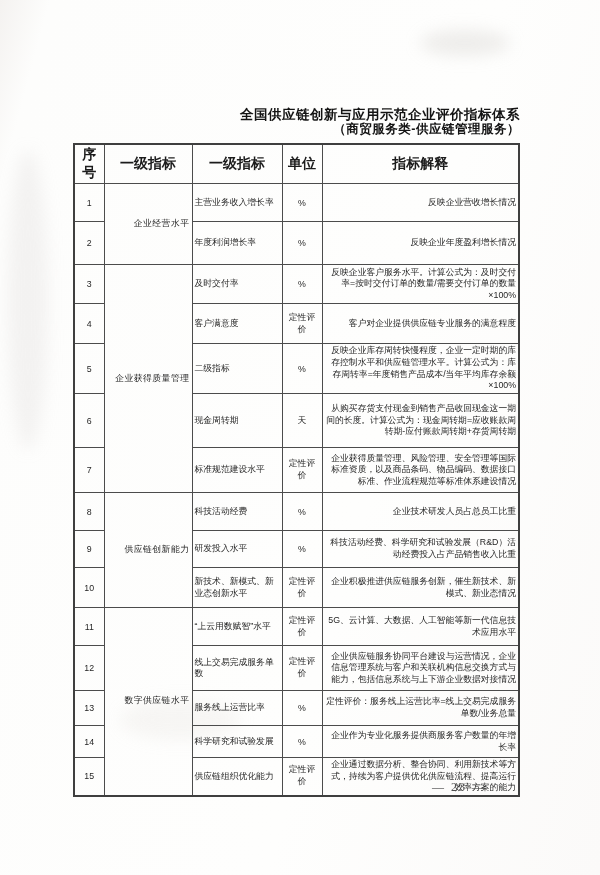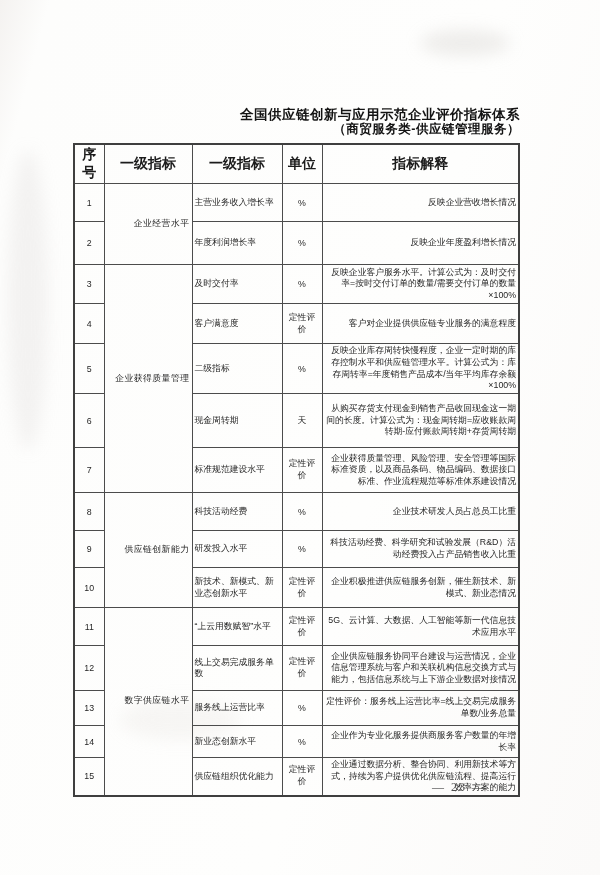--- a/index.html
+++ b/index.html
@@ -153,21 +153,21 @@
       <td class="c-exp">企业供应链服务协同平台建设与运营情况，企业信息管理系统与客户和关联机构信息交换方式与能力，包括信息系统与上下游企业数据对接情况</td>
     </tr>
     <tr style="height:35px">
       <td class="c-no">13</td>
       <td class="c-sec">服务线上运营比率</td>
       <td class="c-unit">%</td>
       <td class="c-exp">定性评价：服务线上运营比率=线上交易完成服务单数/业务总量</td>
     </tr>
     <tr style="height:32px">
       <td class="c-no">14</td>
-      <td class="c-sec">新业态创新水平</td>
+      <td class="c-sec">科学研究和试验发展</td>
       <td class="c-unit">%</td>
       <td class="c-exp">企业作为专业化服务提供商服务客户数量的年增长率</td>
     </tr>
     <tr style="height:30px">
       <td class="c-no">15</td>
       <td class="c-sec">供应链组织优化能力</td>
       <td class="c-unit">定性评价</td>
       <td class="c-exp">企业通过数据分析、整合协同、利用新技术等方式，持续为客户提供优化供应链流程、提高运行效率方案的能力</td>
     </tr>
   </tbody>

